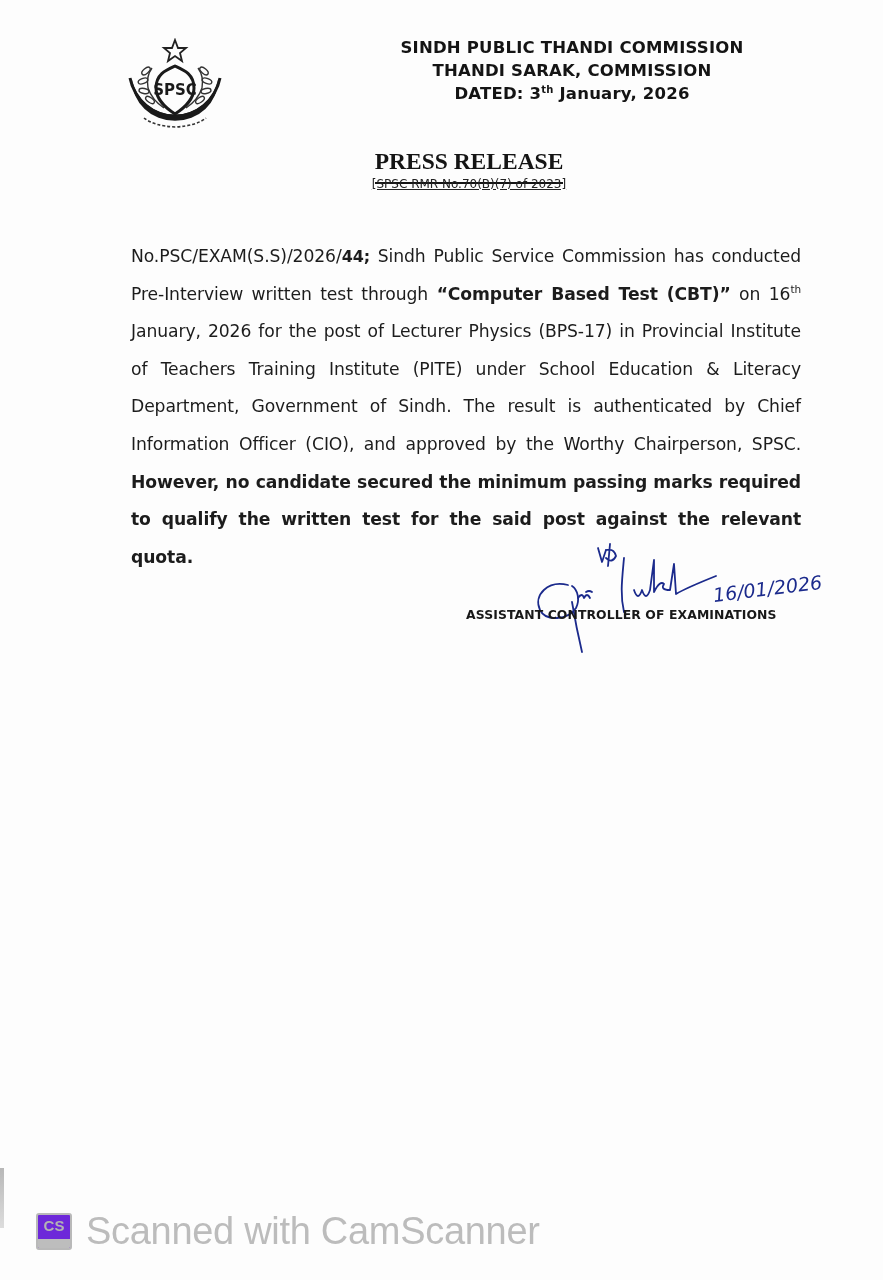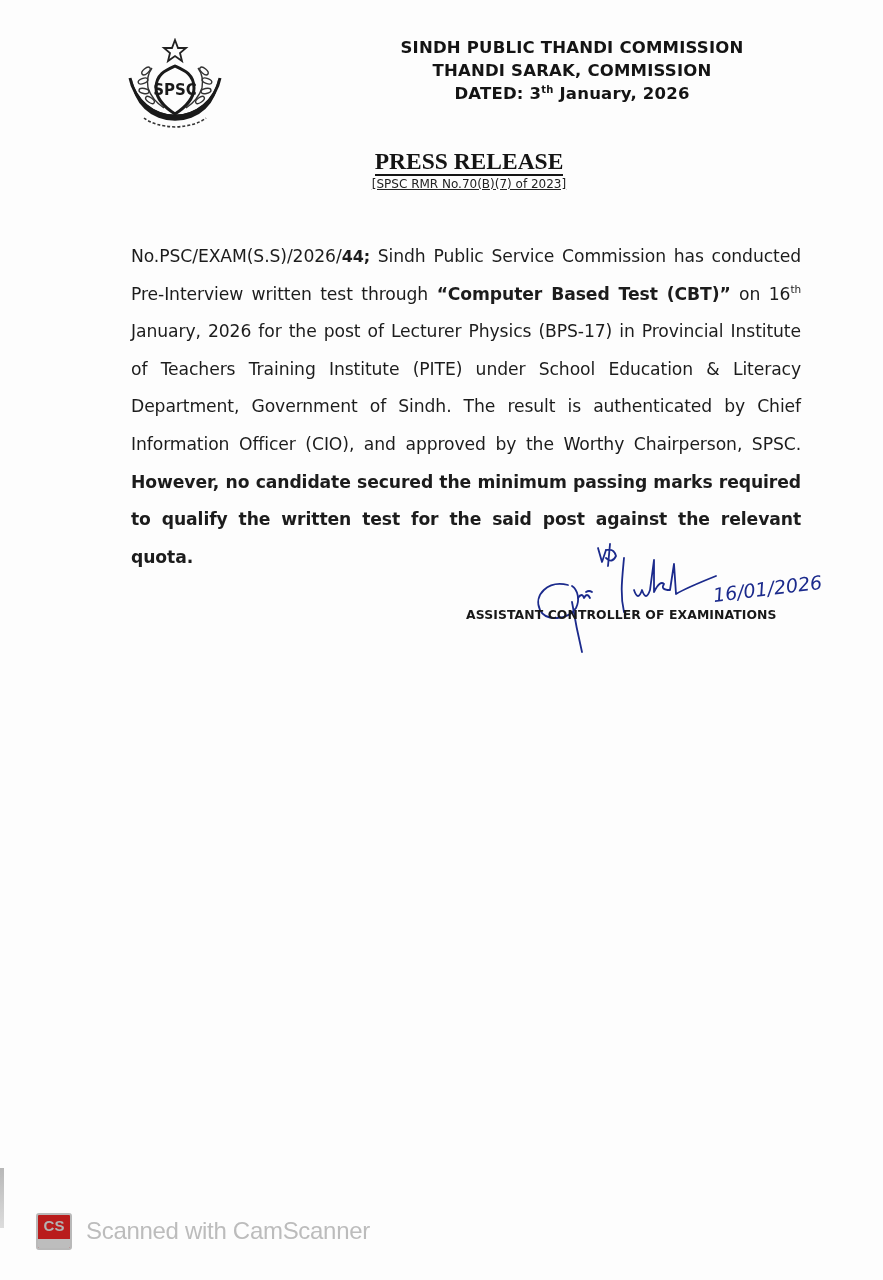--- a/index.html
+++ b/index.html
@@ -14,21 +14,21 @@
     position: absolute; left: 360px; top: 36px; width: 424px;
     text-align: center; font-weight: bold; font-size: 16.5px; line-height: 23px;
     letter-spacing: 0.2px; color: #141414;
   }
   .header sup { font-size: 10px; line-height: 0; vertical-align: 6px; }
   .pr-title {
     position: absolute; left: 340px; top: 148px; width: 258px; text-align: center;
     font-family: "Liberation Serif", serif; font-weight: bold; font-size: 23.5px;
     line-height: 26px; color: #151515;
   }
-  .pr-title span { border-bottom: 2px solid #151515; padding-bottom: 0px; }
+  .pr-title span { border-bottom: 2px solid #151515; padding-bottom: 8px; }
   .pr-ref {
     position: absolute; left: 340px; top: 177px; width: 258px; text-align: center;
     font-size: 12px; line-height: 14px; color: #222; text-decoration: underline;
   }
   .body-text {
     position: absolute; left: 131px; top: 238px; width: 670px;
     font-size: 17.2px; line-height: 37.6px; text-align: justify; color: #1c1c1c;
     letter-spacing: -0.1px;
   }
   .body-text b { font-weight: bold; }
@@ -39,30 +39,30 @@
     font-weight: bold; font-size: 12.4px; line-height: 16px; color: #181818;
     letter-spacing: 0.1px;
   }
   .signature { position: absolute; left: 528px; top: 540px; width: 300px; height: 125px; }
   .scan-mark {
     position: absolute; left: 36px; top: 1210px; height: 42px;
     display: flex; align-items: center;
   }
   .cs-icon {
     width: 36px; height: 37px; border: 2.5px solid #b9b9b9; border-radius: 3px;
-    box-sizing: border-box; position: relative; margin-right: 14px; background: #b91c1c;
+    box-sizing: border-box; position: relative; margin-right: 14px; background: #6d28d9;
     overflow: hidden;
   }
   .cs-icon .cs-text {
     position: absolute; left: 0; right: 0; top: 2px; text-align: center;
     font-family: "Liberation Sans", sans-serif; font-weight: bold; font-size: 15px; color: #b3b3b3;
   }
   .cs-icon .cs-bar { position: absolute; left: 0; right: 0; bottom: 0; height: 9px; background: #bdbdbd; }
   .scan-label {
-    font-family: "Liberation Sans", sans-serif; font-size: 24px; color: #bcbcbc;
+    font-family: "Liberation Sans", sans-serif; font-size: 38px; color: #bcbcbc;
     letter-spacing: -0.3px;
   }
   .edge-mark { position: absolute; left: 0; top: 1168px; width: 4px; height: 60px;
     background: linear-gradient(#9a9a9a, #cfcfcf); opacity: 0.7; }
 </style>
 </head>
 <body>
 
 <svg class="seal" viewBox="0 0 106 104">
 

